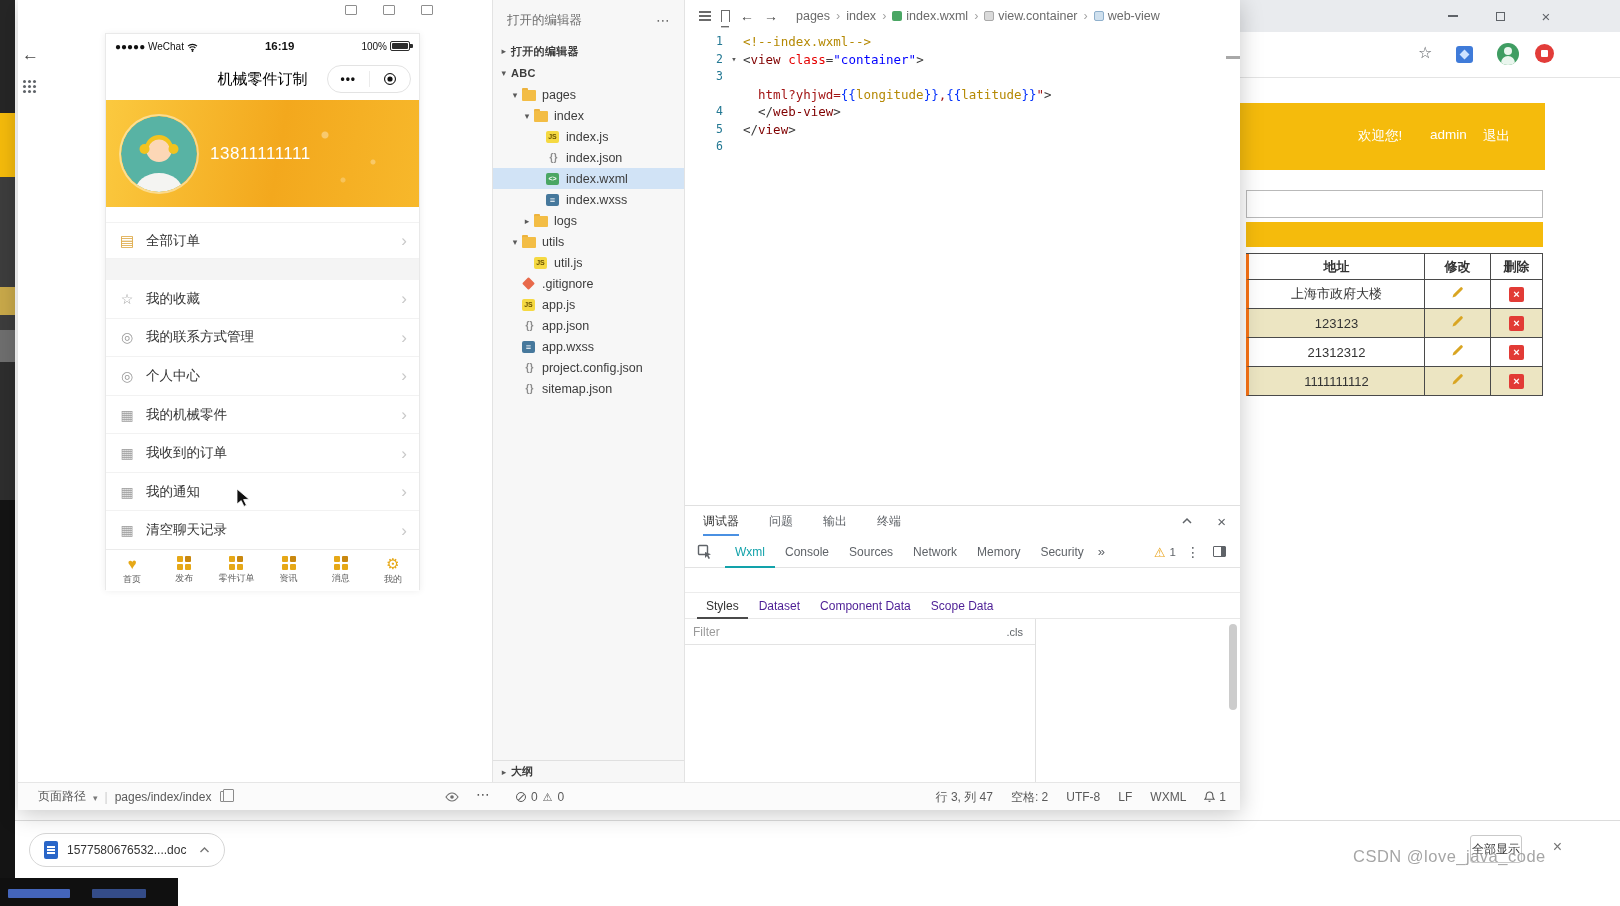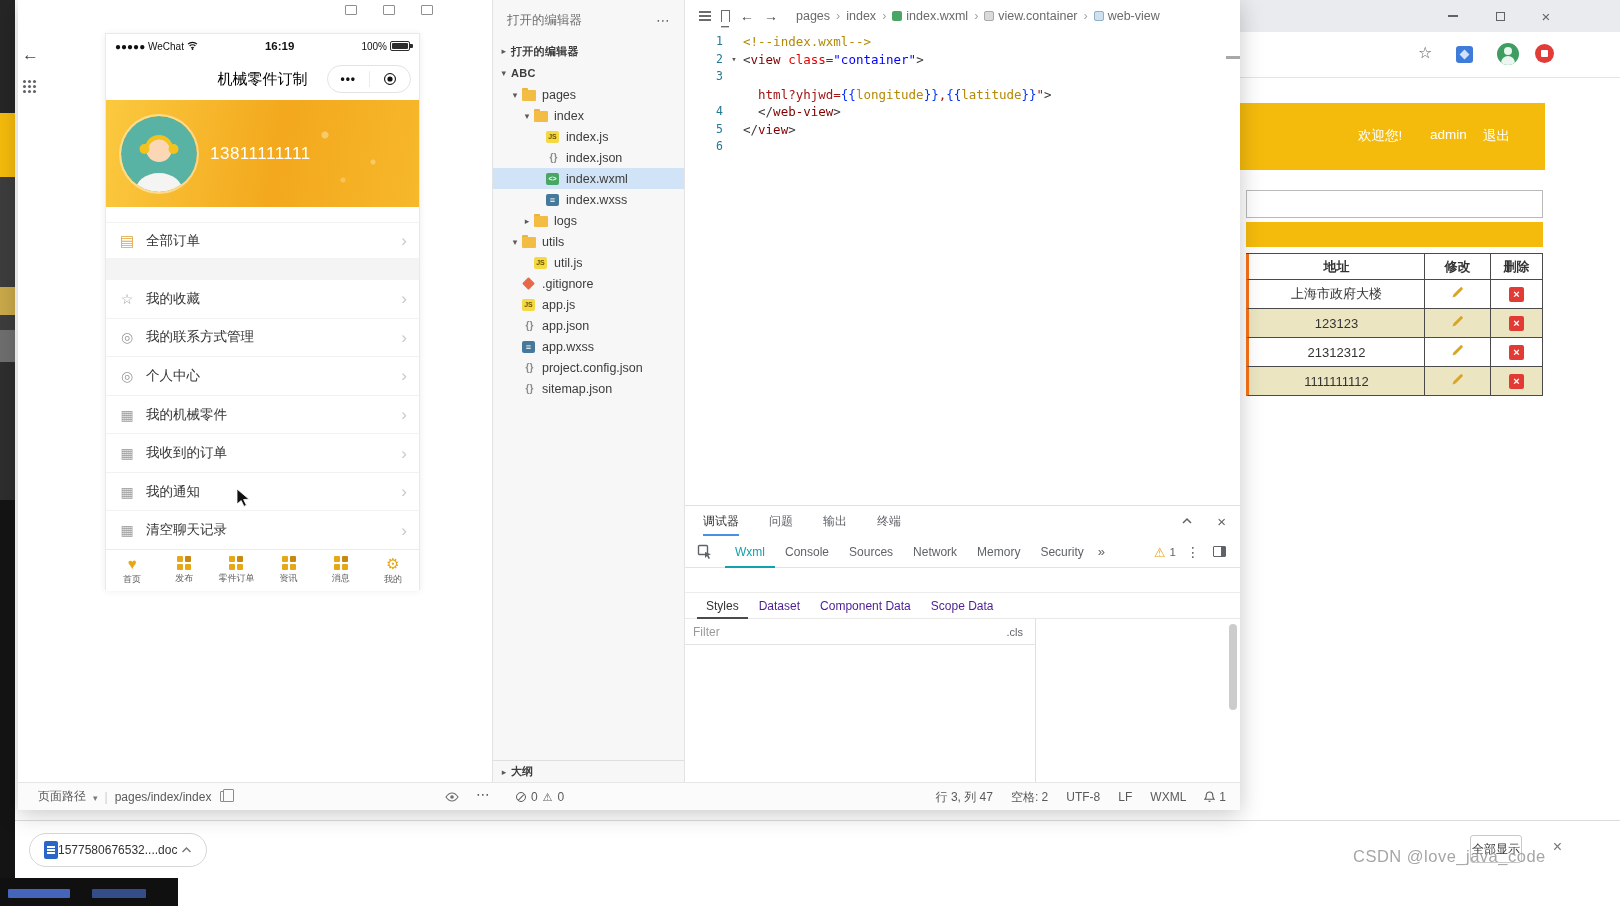--- a/index.html
+++ b/index.html
@@ -59,21 +59,21 @@
 
 #devtools{position:absolute;left:18px;top:0;width:1222px;height:810px;background:#fff;z-index:5;box-shadow:0 4px 22px rgba(0,0,0,.22)}
 
 
 #sim{position:absolute;left:0;top:0;width:474px;height:782px;background:#fff}
 .mini-icons{position:absolute;left:327px;top:5px;display:flex;gap:26px}
 .mi{width:12px;height:10px;border:1.2px solid #8f8f8f;border-radius:1px;display:block}
 
 #phone{position:absolute;left:87px;top:33px;width:315px;height:557px;background:#fff;border:1px solid #e9e9e9;box-shadow:0 1px 7px rgba(0,0,0,.07)}
 .ph-status{height:24px;display:flex;align-items:center;justify-content:space-between;padding:0 9px;font-size:10px;color:#111}
-.ph-status .left{display:flex;align-items:flex-start;gap:3px}
+.ph-status .left{display:flex;align-items:flex-end;gap:3px}
 .ph-time{font-size:11.5px;font-weight:bold}
 .batt-group{display:flex;align-items:center;gap:3px}
 .batt-icon{position:relative;width:20px;height:10px;border:1px solid #2d2d2d;border-radius:2px}
 .batt-icon::before{content:"";position:absolute;left:1px;top:1px;right:1px;bottom:1px;background:#2d2d2d;border-radius:1px}
 .batt-icon::after{content:"";position:absolute;right:-4px;top:2px;width:2.5px;height:4px;background:#2d2d2d;border-radius:0 1px 1px 0}
 .ph-nav{position:relative;height:42px}
 .ph-title{position:absolute;left:0;right:0;top:12px;text-align:center;font-size:15px;color:#000}
 .capsule{position:absolute;right:8px;top:7px;width:84px;height:28px;border:1px solid #e3e3e3;border-radius:14px;background:#fff;display:flex;align-items:center}
 .c-dots{flex:1;text-align:center;font-size:12px;font-weight:bold;color:#111;letter-spacing:1px}
 .c-div{width:1px;height:16px;background:#ebebeb}
@@ -201,21 +201,21 @@
 .sb-dots::after{content:"⋯";font-size:14px;color:#5a5a5a}
 .sb-problems{position:absolute;left:498px;top:0;height:28px;display:flex;align-items:center;gap:5px}
 .err-ic{position:relative;width:10px;height:10px;border:1px solid #5a5a5a;border-radius:50%}
 .err-ic::after{content:"";position:absolute;left:0px;top:3.5px;width:8px;height:1px;background:#5a5a5a;transform:rotate(-45deg)}
 .warn-sm::after{content:"⚠";font-size:11px;color:#5a5a5a}
 .sb-right{position:absolute;right:14px;top:0;height:28px;display:flex;align-items:center;gap:18px}
 .bell{display:flex;align-items:center;gap:4px}
 
 
 #downloads{position:absolute;left:15px;right:0;top:820px;height:58px;background:#fff;border-top:1px solid #dcdcdc;z-index:4}
-.dl-chip{position:absolute;left:14px;top:12px;height:34px;border:1px solid #d6d6d6;border-radius:17px;background:#fff;display:flex;align-items:center;padding:0 14px;font-size:12px;color:#333}
+.dl-chip{position:absolute;left:14px;top:12px;height:34px;border:1px solid #d6d6d6;border-radius:17px;background:#fff;display:flex;align-items:center;gap:9px;padding:0 14px;font-size:12px;color:#333}
 .doc-icon{position:relative;width:14px;height:18px;background:#2a66c8;border-radius:2px}
 .doc-icon::after{content:"";position:absolute;left:3px;top:5px;width:8px;height:1.5px;background:#fff;box-shadow:0 3px 0 #fff,0 6px 0 #fff}
 .dl-chev{display:flex;margin-left:4px}
 .dl-showall{position:absolute;right:98px;top:14px;height:28px;line-height:26px;padding:0 1px;border:1px solid #c9c9c9;border-radius:3px;font-size:12px;color:#3a3a3a;background:#fff}
 .dl-close{position:absolute;right:58px;top:18px;font-size:16px;color:#757575;line-height:1}
 
 #watermark{position:absolute;left:1353px;top:847px;z-index:30;font-size:16.5px;color:#8f8f8f;opacity:.8;letter-spacing:.5px}
 #bottom-frag{position:absolute;left:0;top:878px;width:178px;height:28px;background:#101010;z-index:6}
 #bottom-frag i{position:absolute;top:11px;height:9px;background:#4d74d8;border-radius:1px;display:block}
 #bottom-frag .bf1{left:8px;width:62px;opacity:.85}

